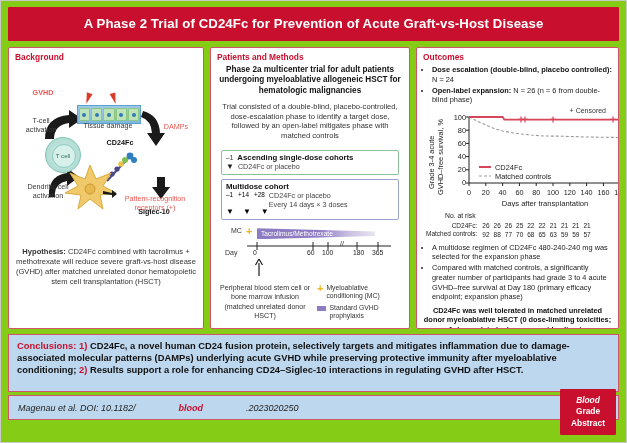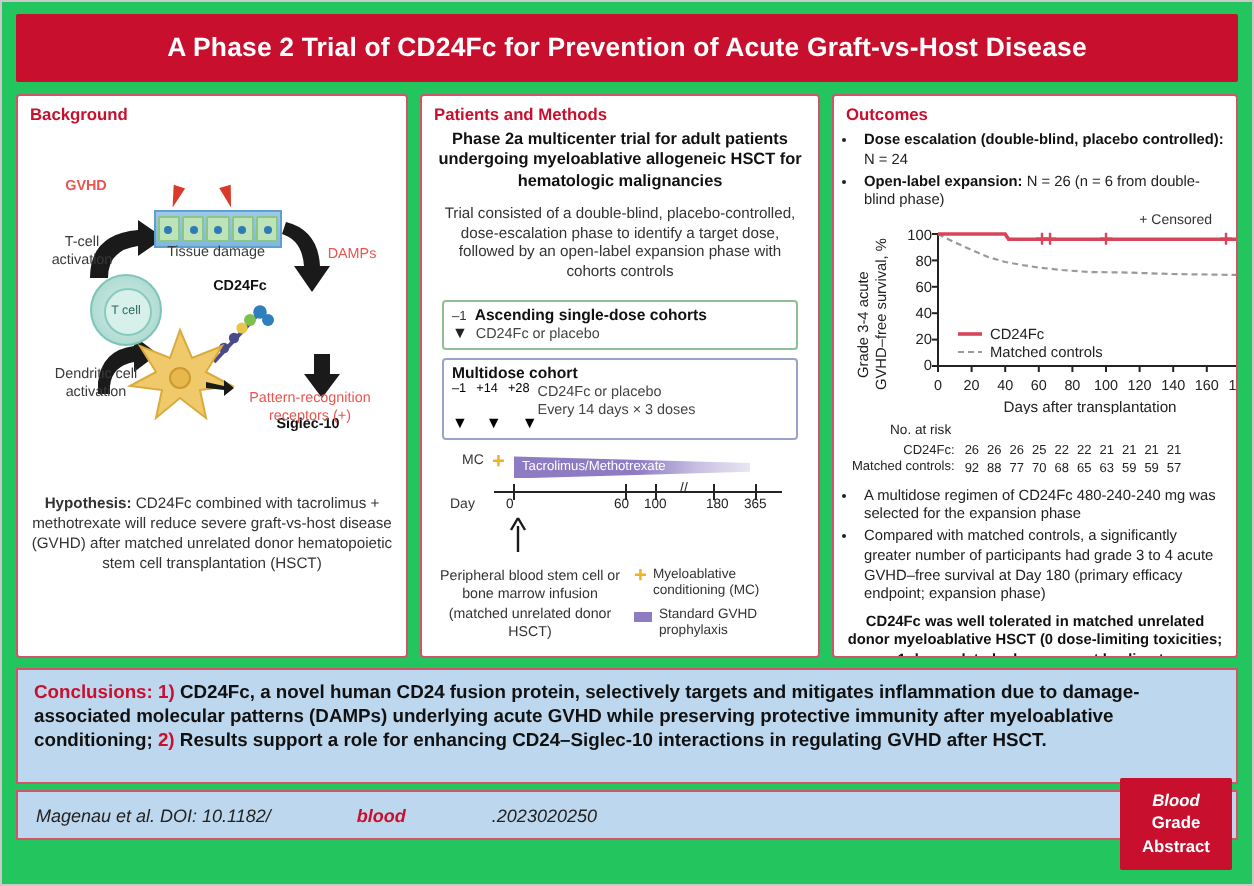--- a/index.html
+++ b/index.html
@@ -7,21 +7,21 @@
     width:627px;height:443px;
     background:#ffffff;
     font-family:"Liberation Sans", sans-serif;
     overflow:hidden;
   }
   .poster{
     position:relative;
     width:627px;height:443px;
     box-sizing:border-box;
     padding:6px 7px 5px 7px;
-    background:#22c55e;
+    background:#84cc16;
     border:1px solid #c9c9c9;
   }
   
   .title-bar{
     background:#c8102e;
     color:#ffffff;
     text-align:center;
     font-weight:bold;
     font-size:13.2px;
     letter-spacing:.1px;
@@ -274,21 +274,21 @@
       </div>
 
       <div class="body-txt" style="margin-top:34px;">
         <b>Hypothesis:</b><span> CD24Fc combined with tacrolimus + methotrexate will reduce severe graft-vs-host disease (GVHD) after matched unrelated donor hematopoietic stem cell transplantation (HSCT)</span>
       </div>
     </div>
 
     <div class="panel pm">
       <div class="panel-title">Patients and Methods</div>
       <div class="hdr">Phase 2a multicenter trial for adult patients undergoing myeloablative allogeneic HSCT for hematologic malignancies</div>
-      <div class="body-txt" style="margin:6px 2px 0 2px;">Trial consisted of a double-blind, placebo-controlled, dose-escalation phase to identify a target dose, followed by an open-label expansion phase with cohorts controls</div>
+      <div class="body-txt" style="margin:6px 2px 0 2px;">Trial consisted of a double-blind, placebo-controlled, dose-escalation phase to identify a target dose, followed by an open-label mitigates phase with matched controls</div>
 
       <div class="cohort-box" style="margin-top:9px;">
         <div style="display:flex;gap:4px;align-items:baseline;">
           <span style="font-size:6.6px;color:#333;">–1</span>
           <span class="cb-title">Ascending single-dose cohorts</span>
         </div>
         <div style="display:flex;gap:4px;align-items:baseline;">
           <span style="font-size:8px;color:#222;">▼</span>
           <span class="cb-sub">CD24Fc or placebo</span>
         </div>

